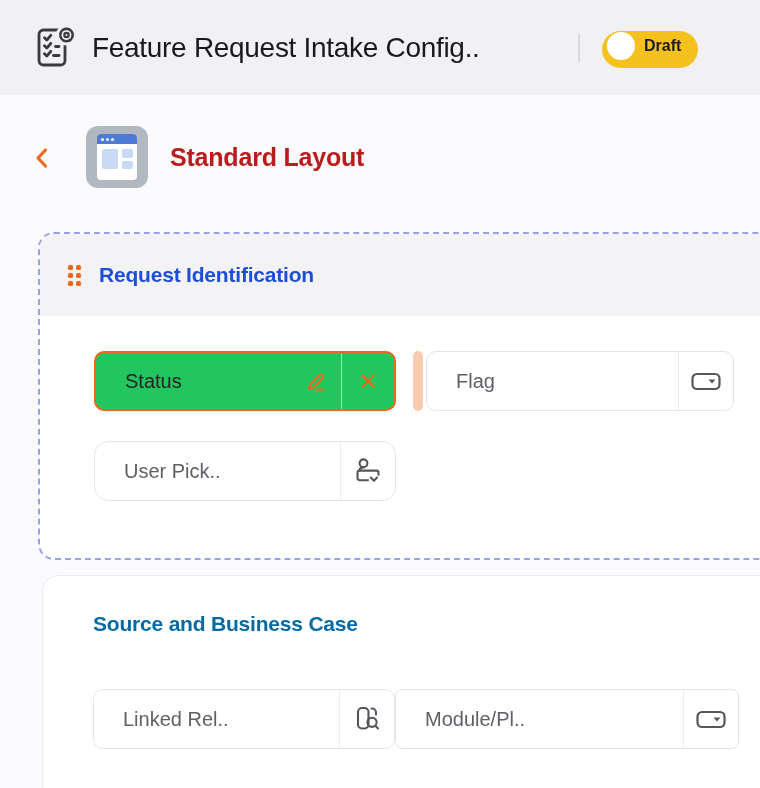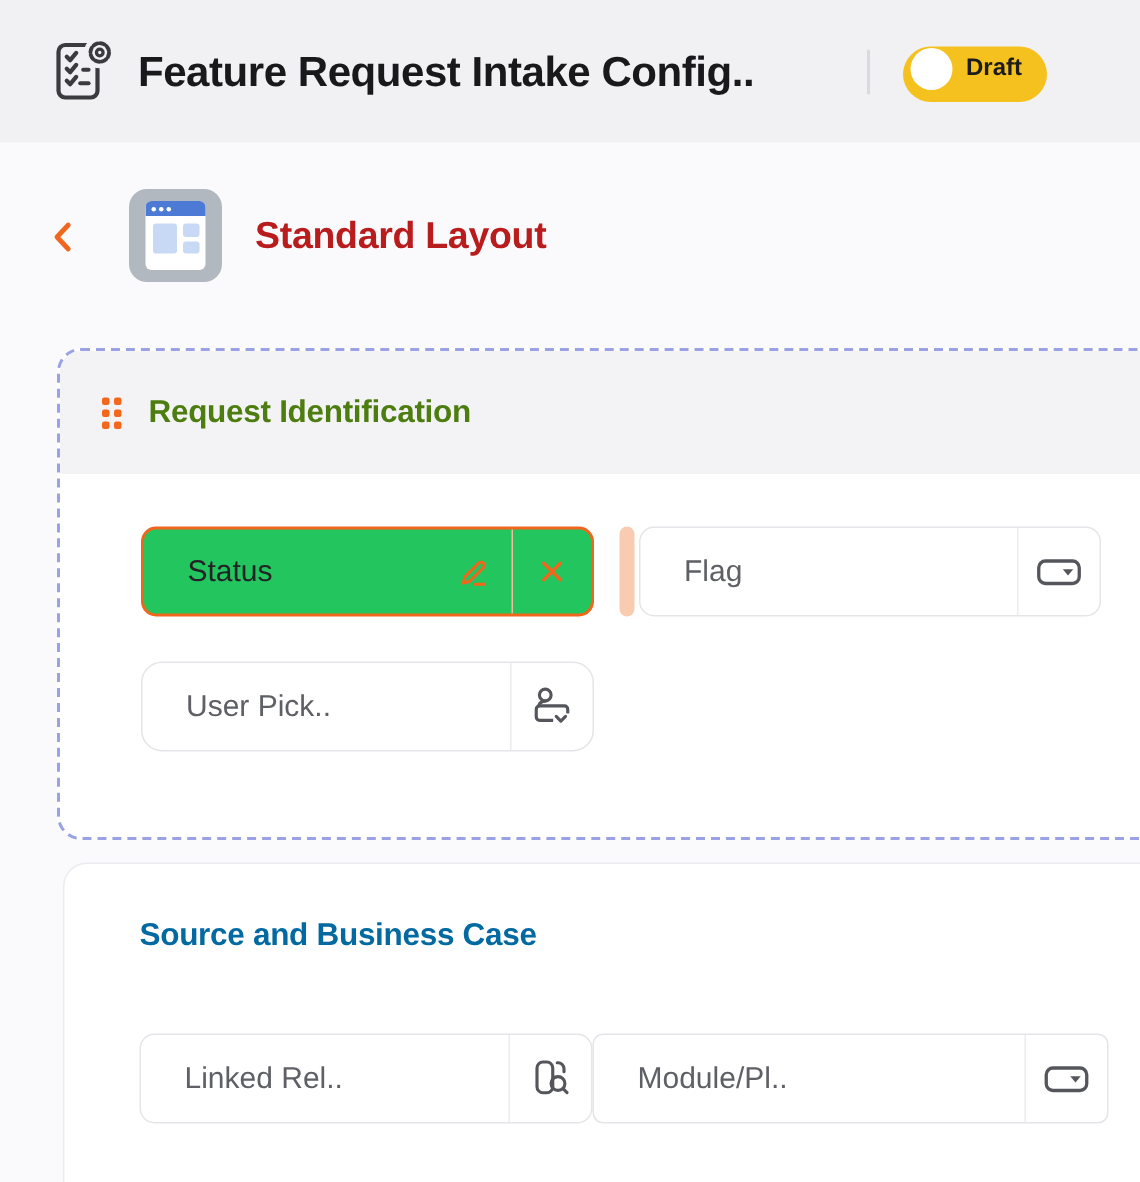--- a/index.html
+++ b/index.html
@@ -3,21 +3,21 @@
 <meta charset="utf-8">
 <style>
   html,body{margin:0;padding:0;}
   body{font-family:"Liberation Sans","DejaVu Sans",sans-serif;background:#fff;}
   .screen{position:relative;width:760px;height:788px;background:#fafafc;overflow:hidden;}
 
   
   .hdr{position:absolute;left:0;top:0;width:760px;height:95px;background:#f1f1f4;display:flex;align-items:center;}
   .hdr-icon{position:absolute;left:32px;top:24px;width:46px;height:46px;}
   .hdr-title{position:absolute;left:92px;top:0;height:95px;display:flex;align-items:center;
-             font-size:28px;font-weight:700;color:#19191c;letter-spacing:-0.3px;}
+             font-size:28px;font-weight:400;color:#19191c;letter-spacing:-0.3px;}
   .hdr-sep{position:absolute;left:578px;top:33px;width:2px;height:30px;background:#d9d9de;border-radius:1px;}
   .draft-pill{position:absolute;left:602px;top:31px;height:37px;background:#f4c11e;border-radius:19px;
               display:flex;align-items:center;padding:0 17px 8px 5px;cursor:pointer;border:none;}
   .draft-knob{width:28px;height:28px;border-radius:50%;background:#ffffff;margin-right:9px;}
   .draft-label{font-size:16px;font-weight:700;color:#1c1c1f;}
 
   
   .back-btn{position:absolute;left:28px;top:144px;width:28px;height:28px;display:flex;align-items:center;justify-content:center;cursor:pointer;background:none;border:none;padding:0;}
   .layout-icon{position:absolute;left:86px;top:126px;width:62px;height:62px;background:#b2b8bf;border-radius:12px;}
   .li-win{position:absolute;left:11px;top:8px;width:40px;height:46px;background:#ffffff;border-radius:4px;overflow:hidden;}
@@ -28,21 +28,21 @@
   .li-blk-c{position:absolute;left:25px;top:27px;width:11px;height:8px;background:#c7d9f4;border-radius:2px;}
   .layout-title{position:absolute;left:170px;top:126px;height:62px;display:flex;align-items:center;
                 font-size:25px;font-weight:700;color:#b91c1c;letter-spacing:-0.2px;}
 
   
   .sec1{position:absolute;left:38px;top:232px;width:742px;height:328px;border:2px dashed #9aa2e6;
         border-radius:16px;background:#ffffff;overflow:hidden;box-sizing:border-box;}
   .sec1-hdr{height:82px;background:#f3f3f6;display:flex;align-items:center;padding-left:28px;gap:18px;}
   .drag-dots{display:grid;grid-template-columns:5px 5px;grid-auto-rows:5px;gap:3px;cursor:grab;}
   .drag-dots span{width:5px;height:5px;border-radius:1.5px;background:#f2671c;}
-  .sec-title{font-size:21px;font-weight:700;color:#4d7c0f;letter-spacing:-0.2px;}
+  .sec-title{font-size:21px;font-weight:700;color:#1d4ed8;letter-spacing:-0.2px;}
 
   
   .field{position:absolute;height:60px;background:#ffffff;border:1.5px solid #e4e5e9;border-radius:10px;
          display:flex;align-items:center;box-sizing:border-box;cursor:pointer;}
   .field-label{flex:1;padding-left:29px;font-size:20px;color:#5e6066;white-space:nowrap;overflow:hidden;}
   .field-sep{width:1.5px;align-self:stretch;background:#ececf0;}
   .field-icon{width:54px;display:flex;align-items:center;justify-content:center;}
 
   
   .field.selected{background:#22c55e;border:2px solid #f2661b;}

